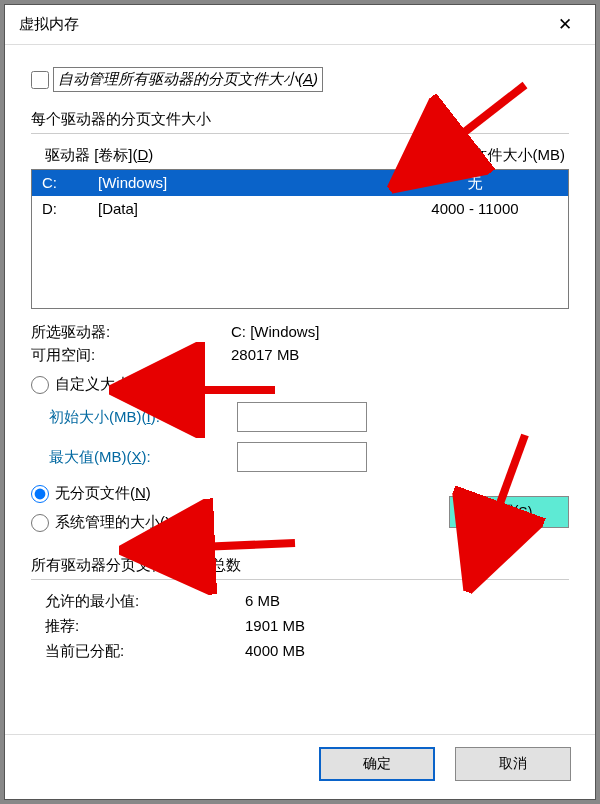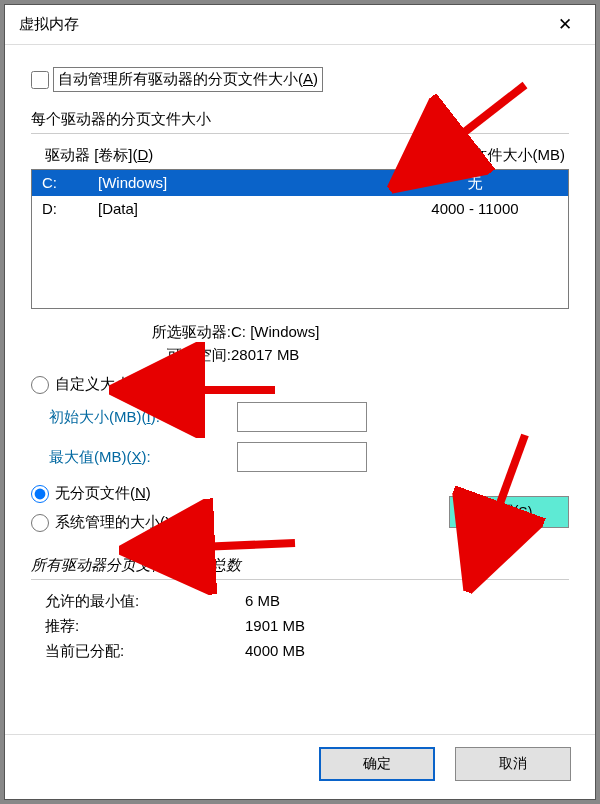--- a/index.html
+++ b/index.html
@@ -13,54 +13,54 @@
     padding: 0 8px 0 14px; border-bottom: 1px solid #ddd;
   }
   .title { font-size: 15px; }
   .close-btn {
     width: 44px; height: 32px; display: flex; align-items: center; justify-content: center;
     font-size: 17px; cursor: pointer;
   }
   .content { padding: 22px 26px 12px 26px; flex: 1; overflow: hidden; }
   .auto-row { display: flex; align-items: center; margin-bottom: 18px; }
   .auto-row input[type=checkbox] { width: 18px; height: 18px; margin: 0 4px 0 0; }
-  .auto-label { font-size: 15px; border: 1px solid #7a7a7a; padding: 2px 4px; }
+  .auto-label { font-size: 15px; border: 1px solid #7a7a7a; padding: 2px 4px; font-style: italic; }
   .underline-hotkey { text-decoration: underline; }
   .group-caption { font-size: 15px; margin-bottom: 2px; }
   .drive-header {
     display: flex; justify-content: space-between; font-size: 15px;
     padding: 0 4px 4px 14px;
   }
   .drive-box {
     border: 1px solid #7a7a7a; height: 140px; background: #fff; font-size: 15px;
   }
   .drive-row {
     display: flex; padding: 2px 8px 2px 10px; line-height: 22px;
   }
   .drive-row.selected { background: #0a63c9; color: #fff; }
   .dcol-letter { width: 56px; }
   .dcol-label { flex: 1; }
   .dcol-size { width: 170px; text-align: center; }
-  .info-row { display: flex; font-size: 15px; margin-top: 14px; text-align: right; }
+  .info-row { display: flex; font-size: 15px; margin-top: 14px; }
   .info-label { width: 200px; }
   .radio-row { display: flex; align-items: center; font-size: 15px; margin-top: 10px; }
   .radio-row input[type=radio] { width: 18px; height: 18px; margin: 0 6px 0 0; }
   .size-inputs { margin: 8px 0 0 18px; }
   .size-row { display: flex; align-items: center; margin-bottom: 10px; }
   .size-label { width: 188px; font-size: 15px; color: #0369a1; }
   .size-input {
     width: 130px; height: 30px; border: 1px solid #888; padding: 2px 6px; font-size: 14px;
     background: #fff;
   }
   .set-btn-row { display: flex; justify-content: flex-end; margin-top: -36px; }
   .set-btn {
     width: 120px; height: 32px; border: 1px solid #888; background: #5eead4;
     font-size: 14px; cursor: pointer; display:flex; align-items:center; justify-content:center;
   }
-  .totals-caption { font-size: 15px; margin-top: 28px; font-style: italic; }
+  .totals-caption { font-size: 15px; margin-top: 28px; }
   .hr { border-top: 1px solid #ccc; margin: 4px 0 12px 0; }
   .totals-row { display: flex; font-size: 15px; margin: 6px 0 6px 14px; }
   .totals-row .tl { width: 200px; }
   .footer {
     display: flex; justify-content: flex-end; gap: 20px;
     padding: 12px 24px 18px 0; border-top: 1px solid #ddd;
   }
   .btn {
     width: 116px; height: 34px; border: 1px solid #888; background: #e1e1e1;
     font-size: 14px; cursor: pointer; display:flex; align-items:center; justify-content:center;

